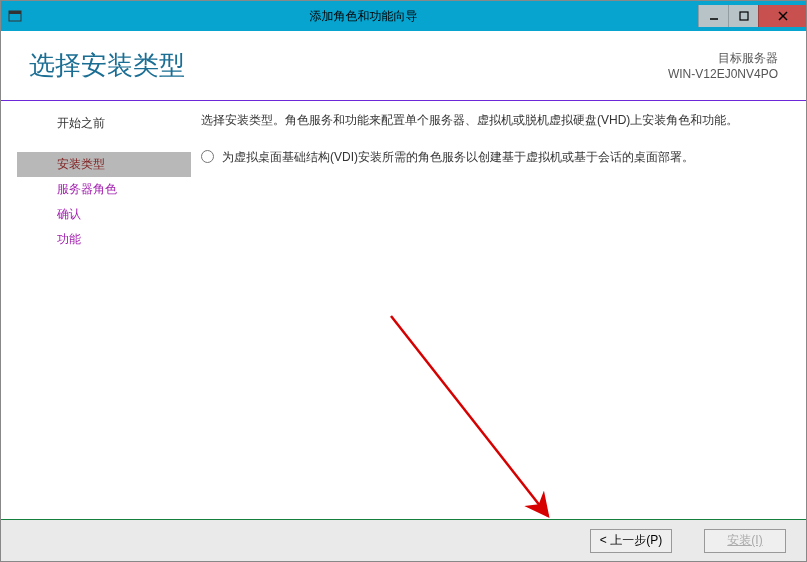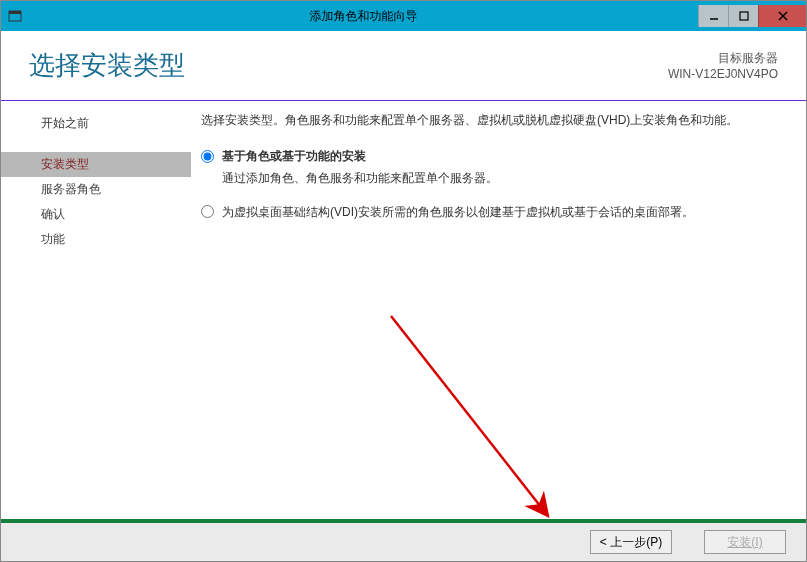--- a/index.html
+++ b/index.html
@@ -8,32 +8,32 @@
     .titlebar-icon { width: 28px; height: 30px; display: flex; align-items: center; justify-content: center; }
     .titlebar-title { flex: 1; text-align: center; font-size: 12px; }
     .winbtns { display: flex; }
     .winbtn { width: 30px; height: 22px; display: flex; align-items: center; justify-content: center; font-size: 12px; border-left: 1px solid rgba(0,0,0,0.2); }
     .winbtn.min, .winbtn.max { background: #b8c3c8; }
     .winbtn.close { background: #c8504f; width: 48px; color: #000; }
     .header { height: 70px; background: #fff; border-bottom: 1px solid #6d28d9; display: flex; align-items: center; padding: 0 28px; }
     .header-title { font-size: 26px; color: #1a6d93; font-weight: 300; flex: 1; }
     .header-right { text-align: right; font-size: 12px; color: #555; }
     .body { display: flex; height: 420px; }
-    .sidebar { width: 190px; padding-top: 10px; }
+    .sidebar { width: 190px; padding-top: 10px; padding-left: 16px; }
     .side-item { padding: 4px 0 4px 40px; font-size: 12px; color: #333; cursor: pointer; }
     .side-item.active { background: #b8b8b8; color: #7f1d1d; margin-top: 16px; }
-    .side-item.disabled { color: #404040; cursor: default; }
+    .side-item.disabled { color: #a21caf; cursor: default; }
     .main { flex: 1; padding: 10px 30px 10px 10px; font-size: 12px; color: #333; }
     .intro { margin-bottom: 18px; line-height: 1.6; }
     .opt { display: flex; align-items: flex-start; margin-bottom: 16px; }
     .opt input[type=radio] { margin-top: 2px; margin-right: 8px; }
     .opt-body {}
     .opt-title { font-weight: bold; margin-bottom: 4px; }
     .opt-desc { color: #333; line-height: 1.5; }
-    .footer { position: absolute; bottom: 0; left: 0; right: 0; height: 42px; background: #eaeaea; border-top: 4px solid #15803d; display: flex; align-items: center; justify-content: flex-end; padding-right: 20px; gap: 6px; }
+    .footer { position: absolute; bottom: 0; left: 0; right: 0; height: 42px; background: #eaeaea; border-top: 1px solid #15803d; display: flex; align-items: center; justify-content: flex-end; padding-right: 20px; gap: 6px; }
     .btn { height: 24px; min-width: 82px; border: 1px solid #999; background: #efefef; font-size: 12px; cursor: pointer; padding: 0 8px; }
     .btn:disabled { color: #aaa; cursor: default; text-decoration: underline; }
     .btn.next-hl { outline: 3px solid #d60000; outline-offset: -1px; }
     .footer-gap { width: 20px; }
     .arrow-overlay { position: absolute; pointer-events: none; left: 0; top: 0; width: 807px; height: 562px; }
   </style>
 </head>
 <body>
 
 <div class="titlebar">
@@ -76,27 +76,20 @@
   <div class="sidebar">
     <div class="side-item">开始之前</div>
     <div class="side-item active">安装类型</div>
     <div class="side-item disabled">服务器角色</div>
     <div class="side-item disabled">确认</div>
     <div class="side-item disabled">功能</div>
   </div>
   <div class="main">
     <div class="intro">选择安装类型。角色服务和功能来配置单个服务器、虚拟机或脱机虚拟硬盘(VHD)上安装角色和功能。</div>
     <label class="opt">
-      <input type="radio" name="itype" checked="" style="">
-      <div class="opt-body">
-        <div class="opt-title">基于角色或基于功能的安装</div>
-        <div class="opt-desc">通过添加角色、角色服务和功能来配置单个服务器。</div>
-      </div>
-    </label>
-    <label class="opt">
       <input type="radio" name="itype" style="">
       <div class="opt-body">
         <div class="opt-desc">为虚拟桌面基础结构(VDI)安装所需的角色服务以创建基于虚拟机或基于会话的桌面部署。</div>
       </div>
     </label>
   </div>
 </div>
 
 <div class="footer">
   <button class="btn">&lt; 上一步(P)</button>

